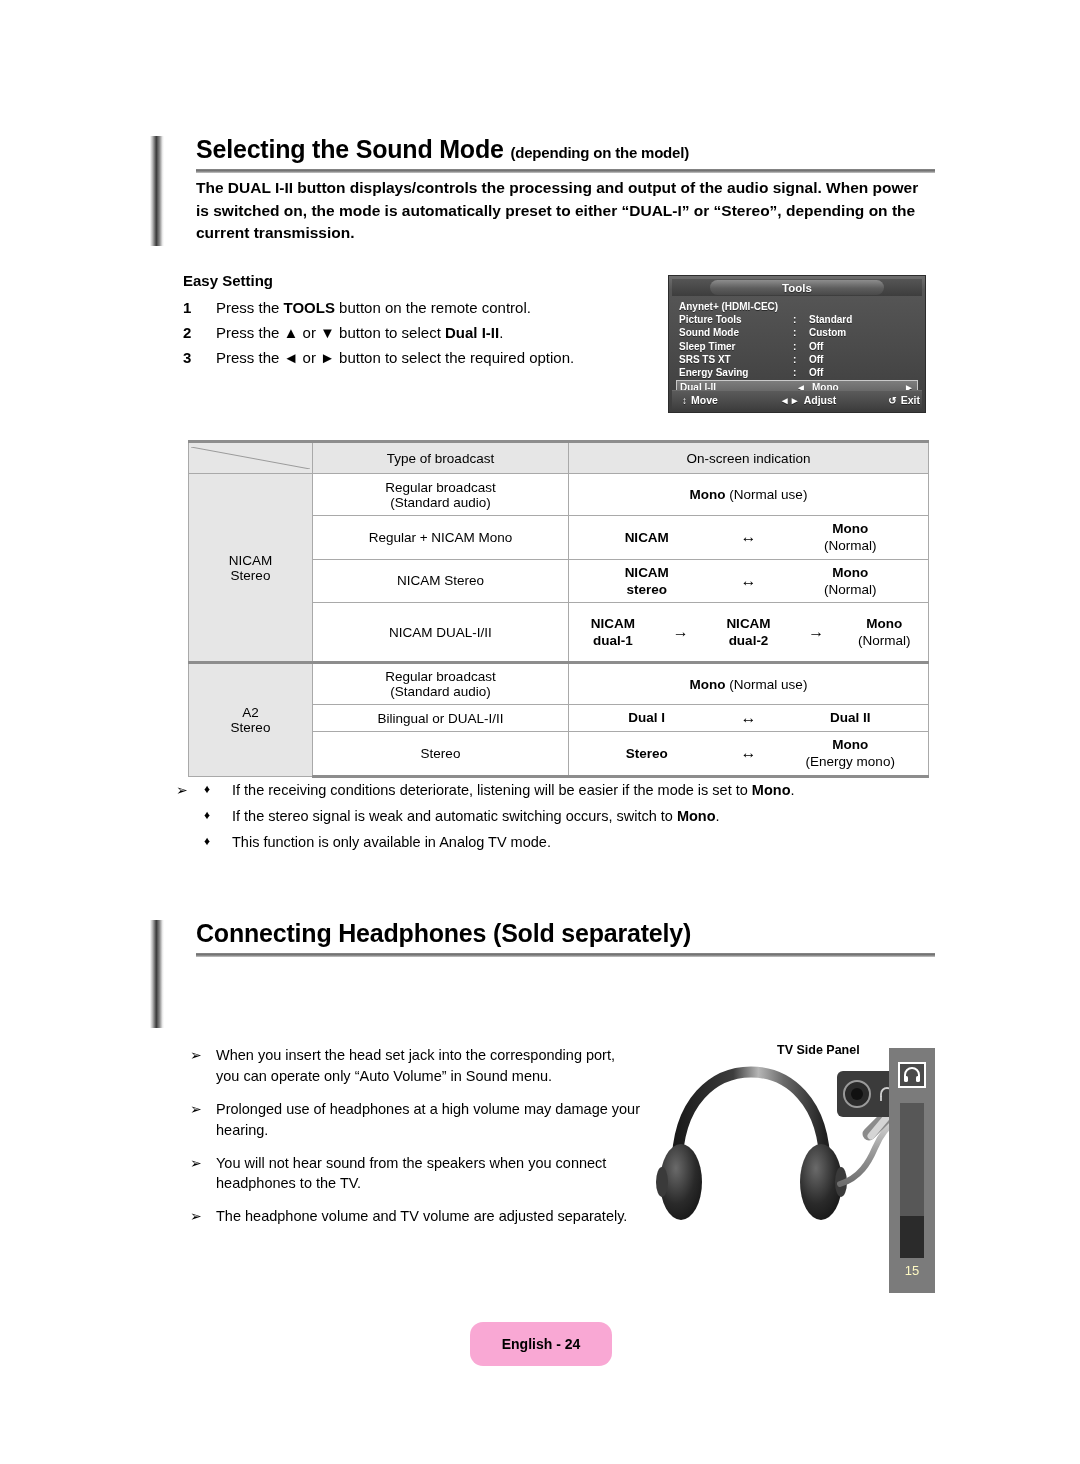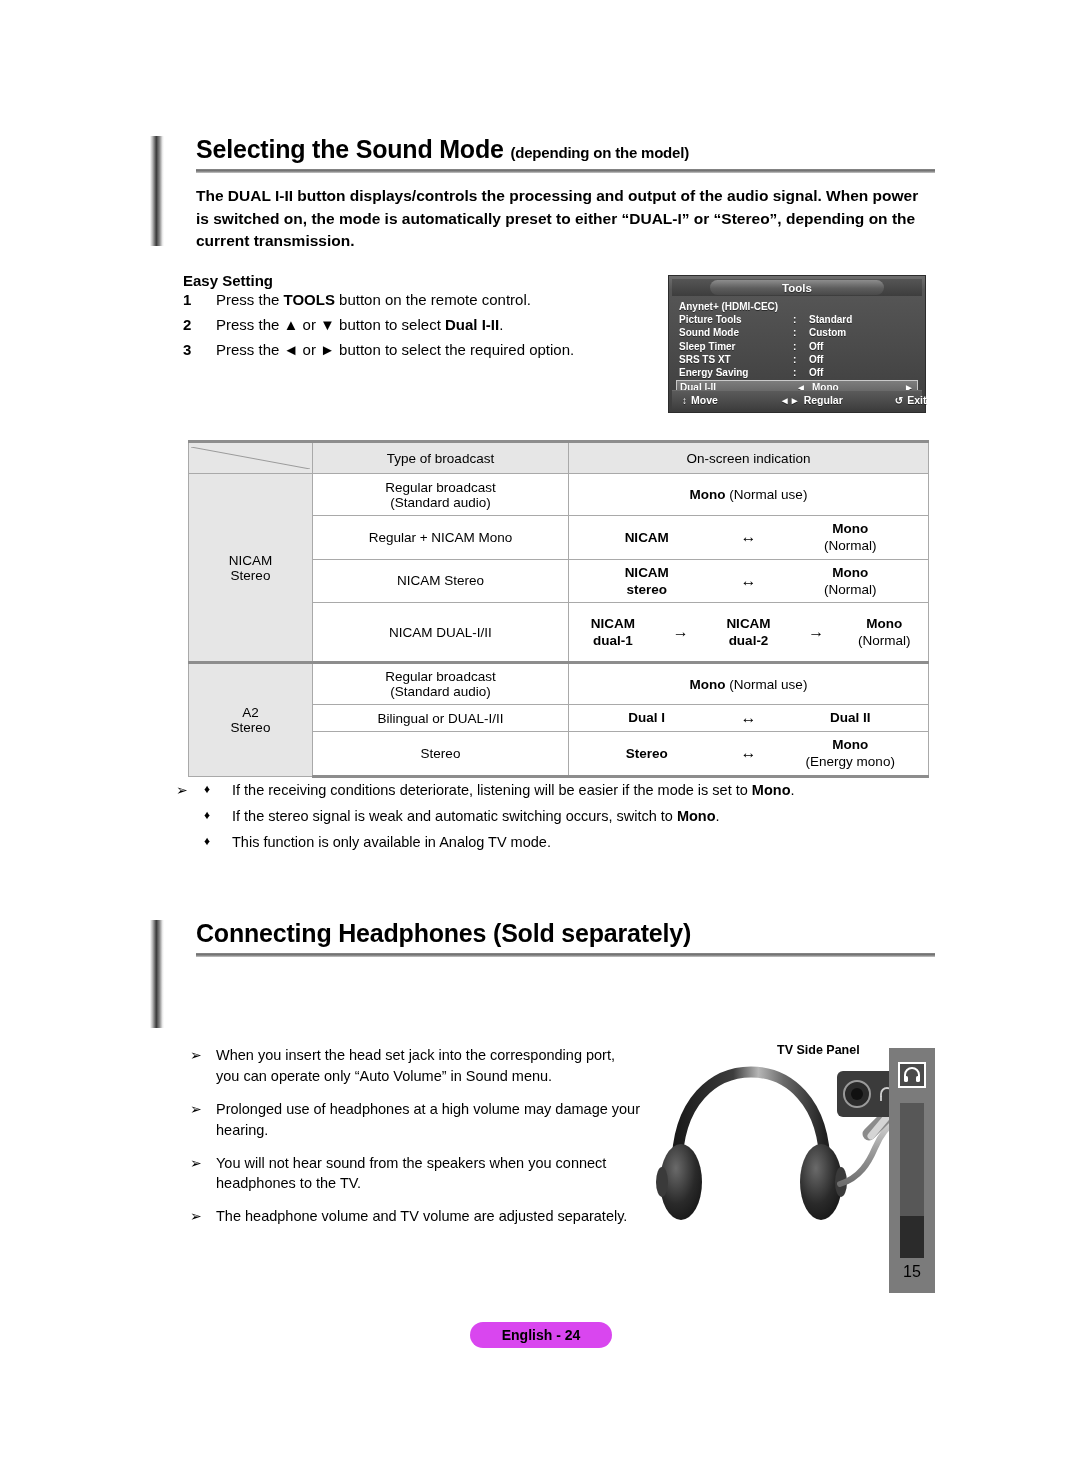--- a/index.html
+++ b/index.html
@@ -28,27 +28,27 @@
   }
   .head-title .sub { font-size:15px; font-weight:bold; }
 
   .head-rule {
     margin-left:38px; height:4px;
     background:linear-gradient(to bottom,#8a8a8a,#6f6f6f 45%,#c9c9c9);
     margin-top:7px;
   }
 
   .head-desc {
-    padding-left:38px; margin-top:12px;
+    padding-left:38px; margin-top:4px;
     font-size:15.5px; font-weight:bold; line-height:1.45;
   }
 
   
   .easy-wrap { position:absolute; left:183px; top:272px; width:470px; }
-  .easy-title { font-size:15px; font-weight:bold; margin-bottom:0; }
+  .easy-title { font-size:15px; font-weight:bold; margin-bottom:8px; }
   .step { display:flex; font-size:15px; line-height:1.52; margin-bottom:2px; }
   .step .num { width:33px; font-weight:bold; flex:none; }
   .step .txt { flex:1; }
   .step b { font-weight:bold; }
 
   
   .osd {
     position:absolute; left:668px; top:275px; width:258px; height:138px;
     background:linear-gradient(to bottom,#6f6f6f 0%,#565656 10%,#4a4a4a 55%,#3d3d3d 100%);
     border:1px solid #2c2c2c;
@@ -153,33 +153,33 @@
   .vol-track {
     position:absolute; left:11px; top:55px; width:24px; height:155px;
     background:#575757;
   }
   .vol-fill {
     position:absolute; left:0; bottom:0; width:100%; height:42px;
     background:#2b2b2b;
   }
   .vol-num {
     position:absolute; left:0; right:0; top:215px; text-align:center;
-    color:#000000; font-size:16px;
+    color:#fef9c3; font-size:13px;
   }
   .jackbox {
     position:absolute; left:182px; top:33px; width:68px; height:46px;
     background:#3b3b3b; border-radius:6px;
   }
   .hp-svg { position:absolute; left:0; top:18px; }
 
   
   .footer {
     position:absolute; left:470px; top:1322px;
-    width:142px; height:26px; border-radius:13px;
-    background:#d946ef;
+    width:142px; height:44px; border-radius:13px;
+    background:#f9a8d4;
     display:flex; align-items:center; justify-content:center;
     font-size:14px; font-weight:bold; color:#000;
   }
 </style>
 </head>
 <body>
 
 <div class="section" style="left:150px; top:136px; width:785px; height:110px;">
   <div class="head-bar"></div>
   <div class="head-title">
@@ -255,21 +255,21 @@
     </div>
   </div>
 
   <div class="osd-foot">
     <div class="it a">
       <span class="gly">↕</span>
       <span>Move</span>
     </div>
     <div class="it b">
       <span class="gly">◄►</span>
-      <span>Regular</span>
+      <span>Adjust</span>
     </div>
     <div class="it c">
       <span class="gly">↺</span>
       <span>Exit</span>
     </div>
   </div>
 </div>
 
 <table class="tbl">
   <colgroup>

